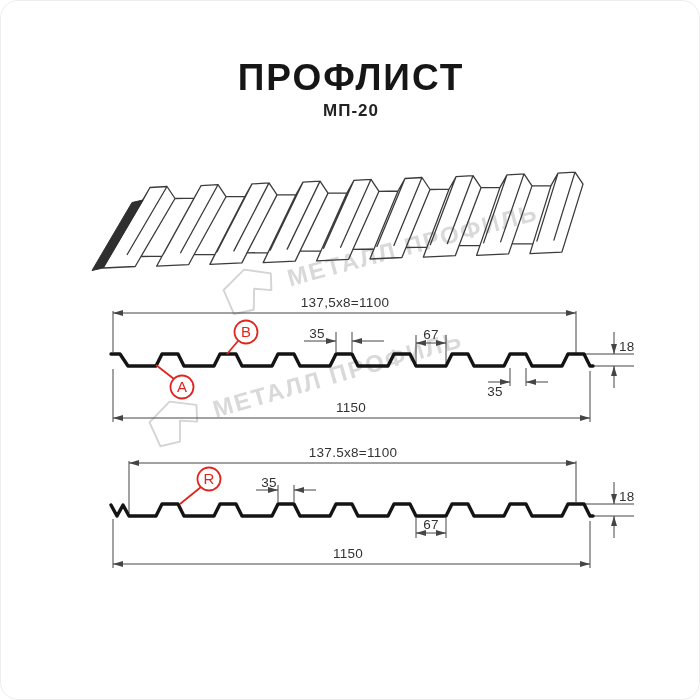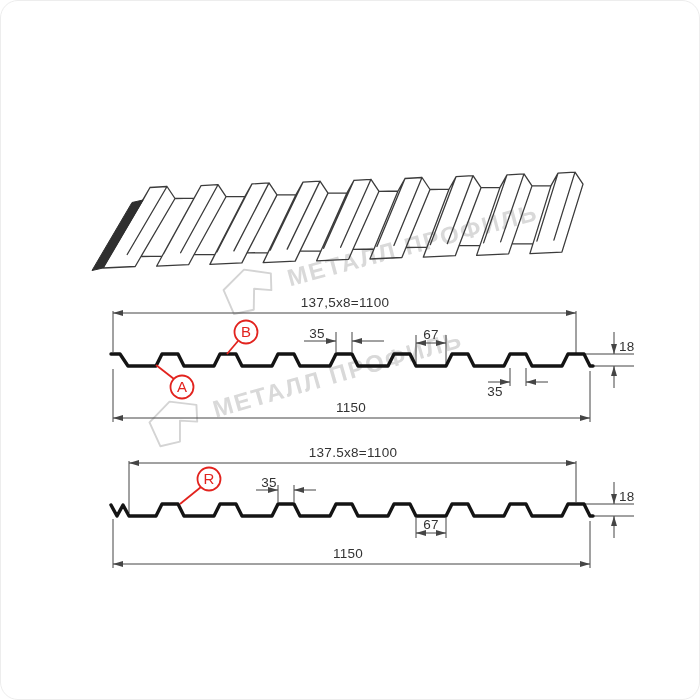--- a/index.html
+++ b/index.html
@@ -24,20 +24,22 @@
   .dimtxt{font-family:"Liberation Sans",sans-serif;font-size:13.5px;fill:#333;letter-spacing:.3px;}
   .red{stroke:#e2231e;fill:none;stroke-width:1.8;}
   .redtxt{font-family:"Liberation Sans",sans-serif;font-size:15px;fill:#e2231e;}
   .logo{stroke:#d4d4d4;stroke-width:2;fill:none;stroke-linejoin:round;}
 </style>
 </head>
 <body>
 
 <div class="page">
 
+  <div class="title">ПРОФЛИСТ</div>
+  <div class="subtitle">МП-20</div>
 
   <div class="wm wm1">
     <svg width="58" height="48" viewBox="0 0 60 50">
       <path class="logo" d="M7,46 L3,19 L29,4 L55,15 L51,32 L34,26 L28,47 Z"></path>
     </svg>
     <span class="wmtext">МЕТАЛЛ ПРОФИЛЬ</span>
   </div>
 
   <div class="wm wm2">
     <svg width="58" height="48" viewBox="0 0 60 50">

